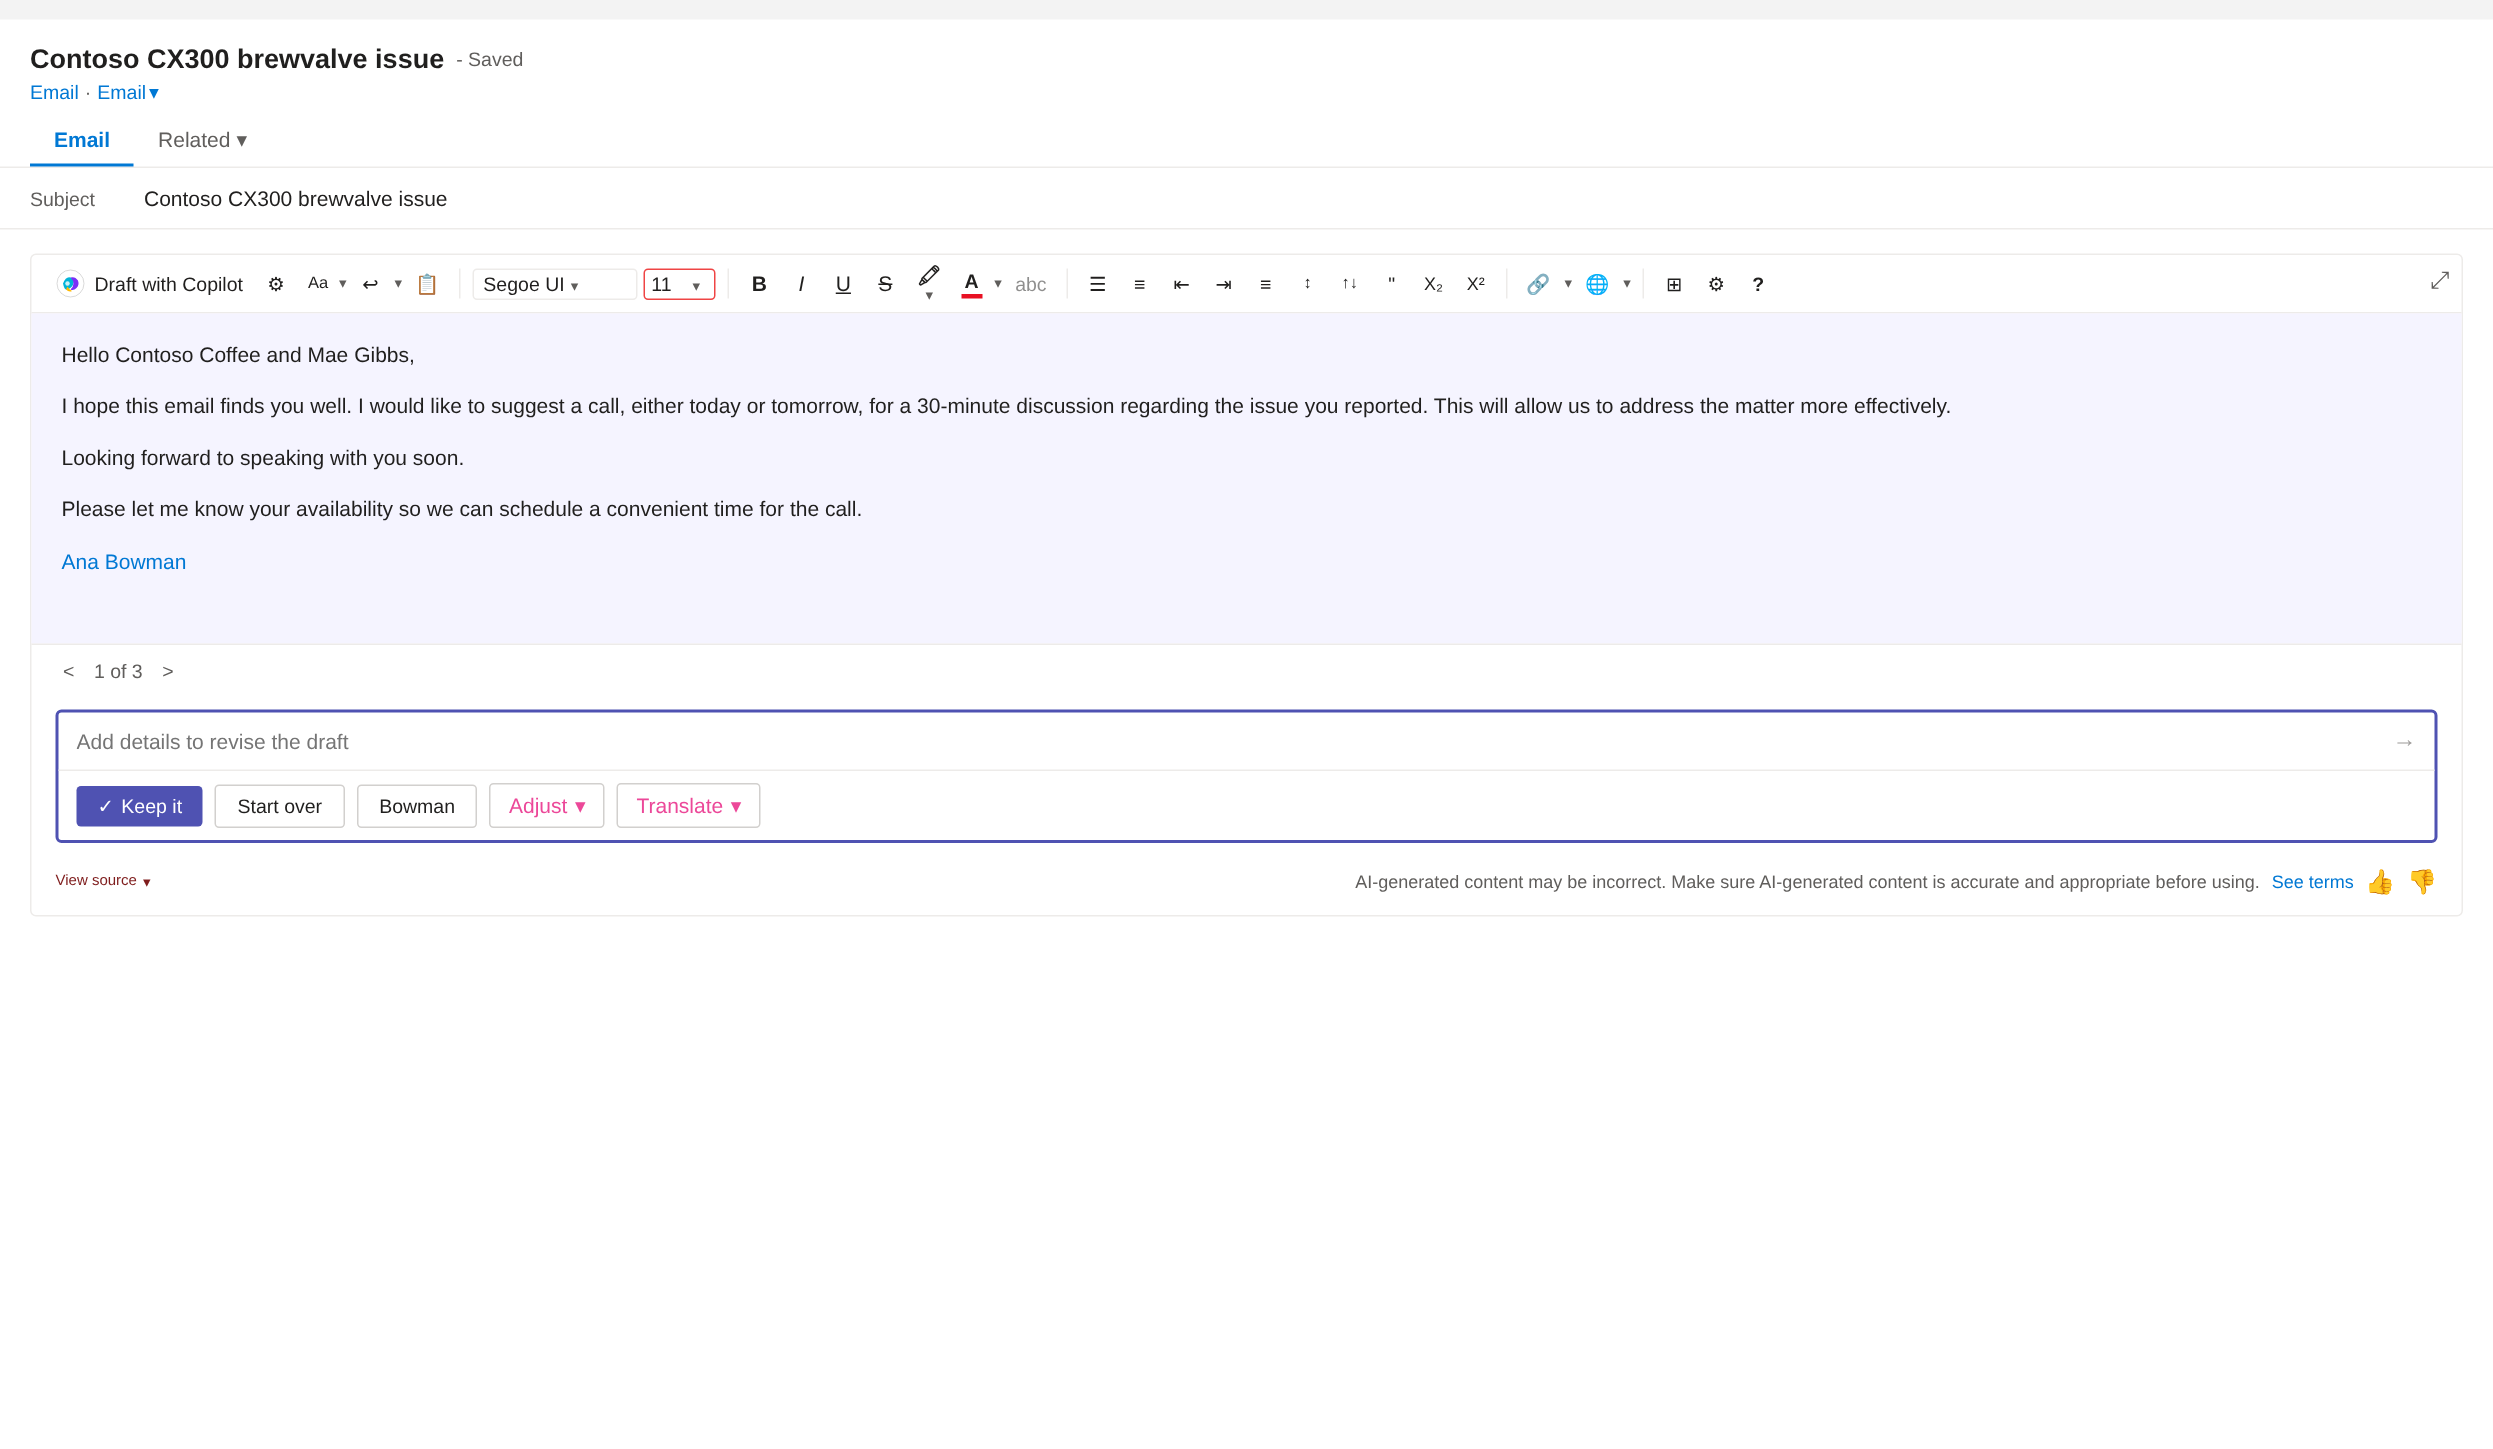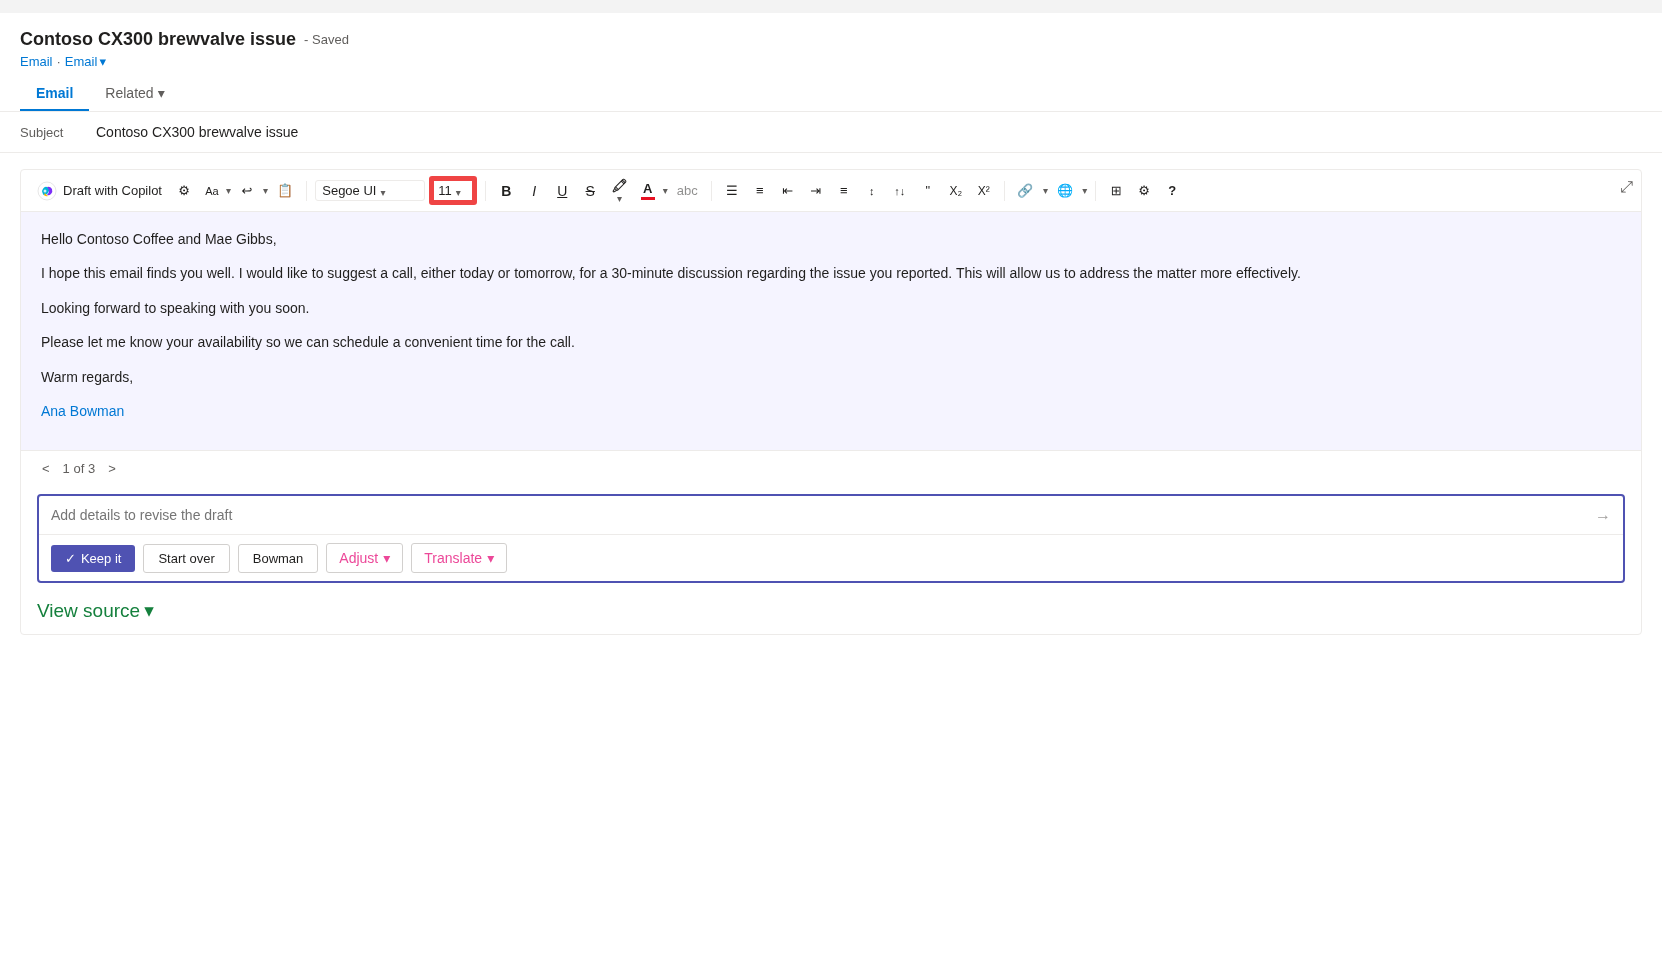--- a/index.html
+++ b/index.html
@@ -168,30 +168,30 @@
       font-size: 13px;
       cursor: pointer;
       background: #fff;
       color: #201f1e;
       display: flex;
       align-items: flex-end;
       gap: 4px;
       min-width: 110px;
     }
     .font-size-select {
-      border: 5px solid #ef4444;
+      border: 1px solid #ef4444;
       border-radius: 3px;
       padding: 2px 4px;
       font-size: 13px;
       cursor: pointer;
       background: #fff;
       color: #201f1e;
       display: flex;
       align-items: flex-end;
-      gap: 4px;
+      gap: 14px;
       min-width: 48px;
     }
     .bold { font-weight: 700; font-size: 14px; }
     .italic { font-style: italic; font-size: 14px; }
     .underline-btn { text-decoration: underline; font-size: 14px; }
     .strike { text-decoration: line-through; font-size: 14px; }
     
     .editor-content {
       padding: 16px 20px;
       min-height: 220px;
@@ -285,24 +285,24 @@
     }
     
     .footer-row {
       display: flex;
       align-items: center;
       justify-content: space-between;
       padding: 8px 16px 12px 16px;
     }
     .view-source-btn {
       display: flex;
-      align-items: flex-end;
+      align-items: flex-start;
       gap: 4px;
-      font-size: 19px;
-      color: #15803d;
+      font-size: 10px;
+      color: #7f1d1d;
       cursor: pointer;
     }
     .footer-disclaimer {
       font-size: 12px;
       color: #605e5c;
       display: flex;
       align-items: center;
       gap: 8px;
     }
     .footer-disclaimer a {
@@ -474,21 +474,20 @@
       <div class="toolbar-btn" title="More options">⚙</div>
 
       <div class="toolbar-btn" title="Help" style="font-weight:700">?</div>
     </div>
 
     <div class="editor-content">
       <p>Hello Contoso Coffee and Mae Gibbs,</p>
       <p>I hope this email finds you well. I would like to suggest a call, either today or tomorrow, for a 30-minute discussion regarding the issue you reported. This will allow us to address the matter more effectively.</p>
       <p>Looking forward to speaking with you soon.</p>
       <p>Please let me know your availability so we can schedule a convenient time for the call.</p>
-      <p>Warm regards,</p>
       <p class="sig">Ana Bowman</p>
     </div>
 
     <div class="pagination-row">
       <span class="page-arrow">&lt;</span>
       <span>1 of 3</span>
       <span class="page-arrow">&gt;</span>
     </div>
 
     <div class="revision-box">
@@ -512,15 +511,21 @@
           <span>▾</span>
         </button>
       </div>
     </div>
 
     <div class="footer-row">
       <div class="view-source-btn">
         <span>View source</span>
         <span>▾</span>
       </div>
+      <div class="footer-disclaimer">
+        <span>AI-generated content may be incorrect. Make sure AI-generated content is accurate and appropriate before using.</span>
+        <a href="#">See terms</a>
+        <span class="feedback-icon">👍</span>
+        <span class="feedback-icon">👎</span>
+      </div>
     </div>
   </div>
 </div>
 
 </body></html>

